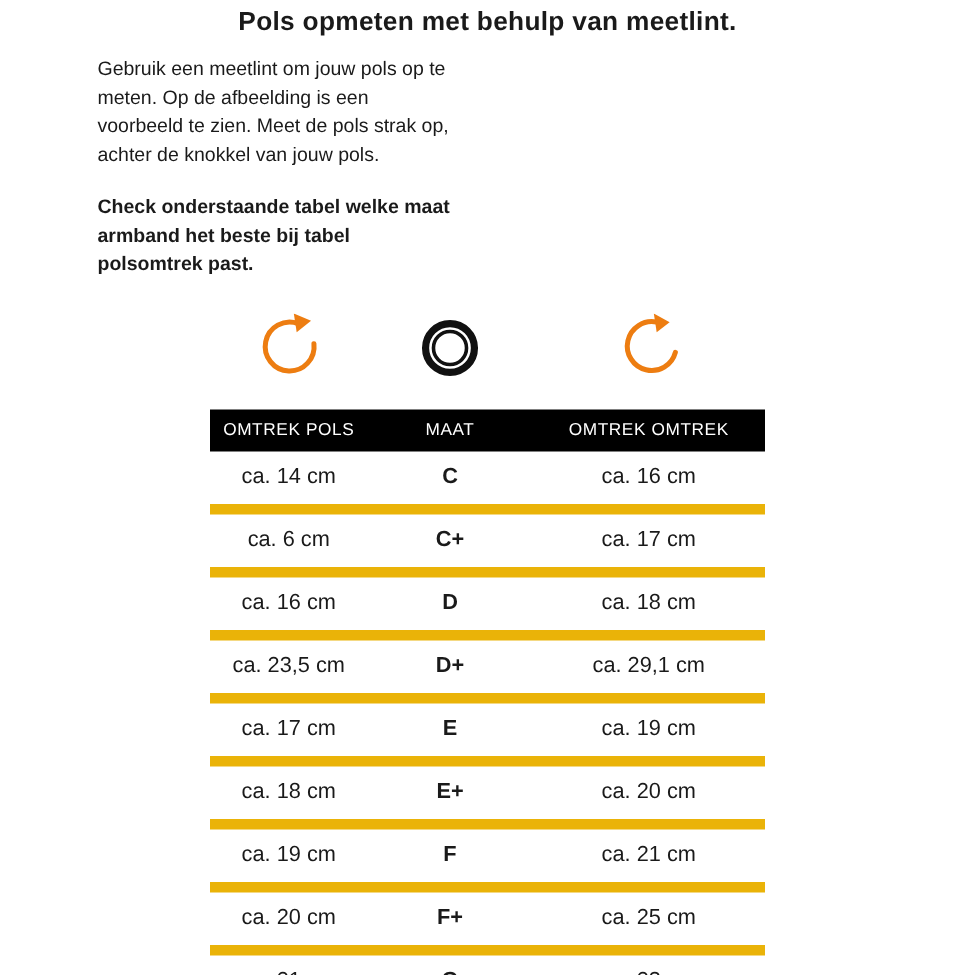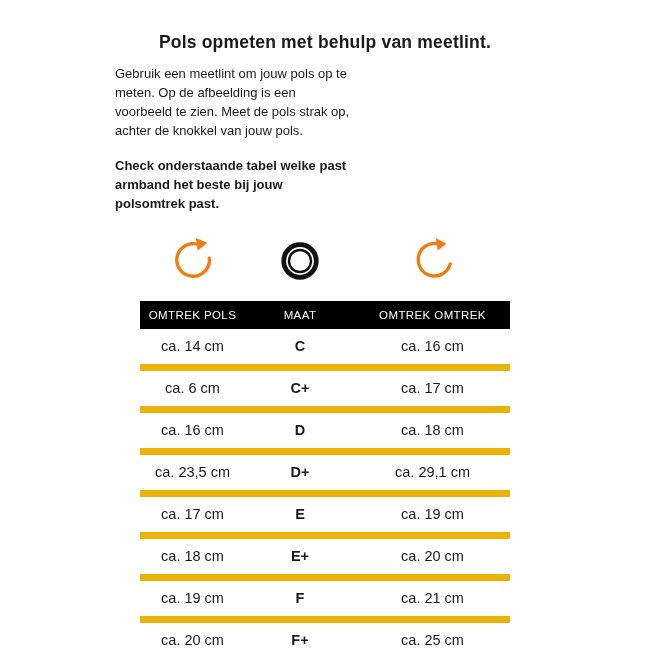--- a/index.html
+++ b/index.html
@@ -3,23 +3,23 @@
 <meta charset="utf-8">
 <style>
   html,body { margin:0; padding:0; background:#fff; }
   .page {
     width:650px; height:650px; margin:0 auto; background:#fff;
     font-family:"Liberation Sans", sans-serif; color:#1a1a1a;
     position:relative; overflow:hidden;
   }
   .page-title {
     text-align:center; font-size:17.5px; font-weight:bold;
-    margin:0; padding:32px 0 12px; letter-spacing:.2px;
+    margin:0; padding:4px 0 12px; letter-spacing:.2px;
   }
-  .top-section { display:flex; padding-left:115px; }
+  .top-section { display:flex; padding-left:65px; }
   .intro { width:238px; font-size:13px; line-height:1.45; }
   .intro p { margin:0 0 17px; }
   .intro .note { font-weight:bold; }
   .illustration { width:195px; margin-left:0; margin-top:-10px; }
 
   .icons-row {
     width:370px; margin:2px 0 0 140px; height:60px;
     display:grid; grid-template-columns:105px 110px 155px;
     justify-items:center; align-items:center;
   }
@@ -41,21 +41,21 @@
 </head>
 <body>
 
 <div class="page">
 
   <h1 class="page-title">Pols opmeten met behulp van meetlint.</h1>
 
   <div class="top-section">
     <div class="intro">
       <p>Gebruik een meetlint om jouw pols op te meten. Op de afbeelding is een voorbeeld te zien. Meet de pols strak op, achter de knokkel van jouw pols.</p>
-      <p class="note">Check onderstaande tabel welke past armband het beste bij jouw polsomtrek past.</p>
+      <p class="note">Check onderstaande tabel welke maat armband het beste bij tabel polsomtrek past.</p>
     </div>
 
   </div>
 
   <div class="icons-row">
     <span>
       <svg width="46" height="46" viewBox="0 0 48 48">
         <path d="M30 7 A17 17 0 1 0 41 21" fill="none" stroke="#ED7D11" stroke-width="3.5" stroke-linecap="round"></path>
         <polygon points="27,0 39,5 29,13" fill="#ED7D11"></polygon>
       </svg>

